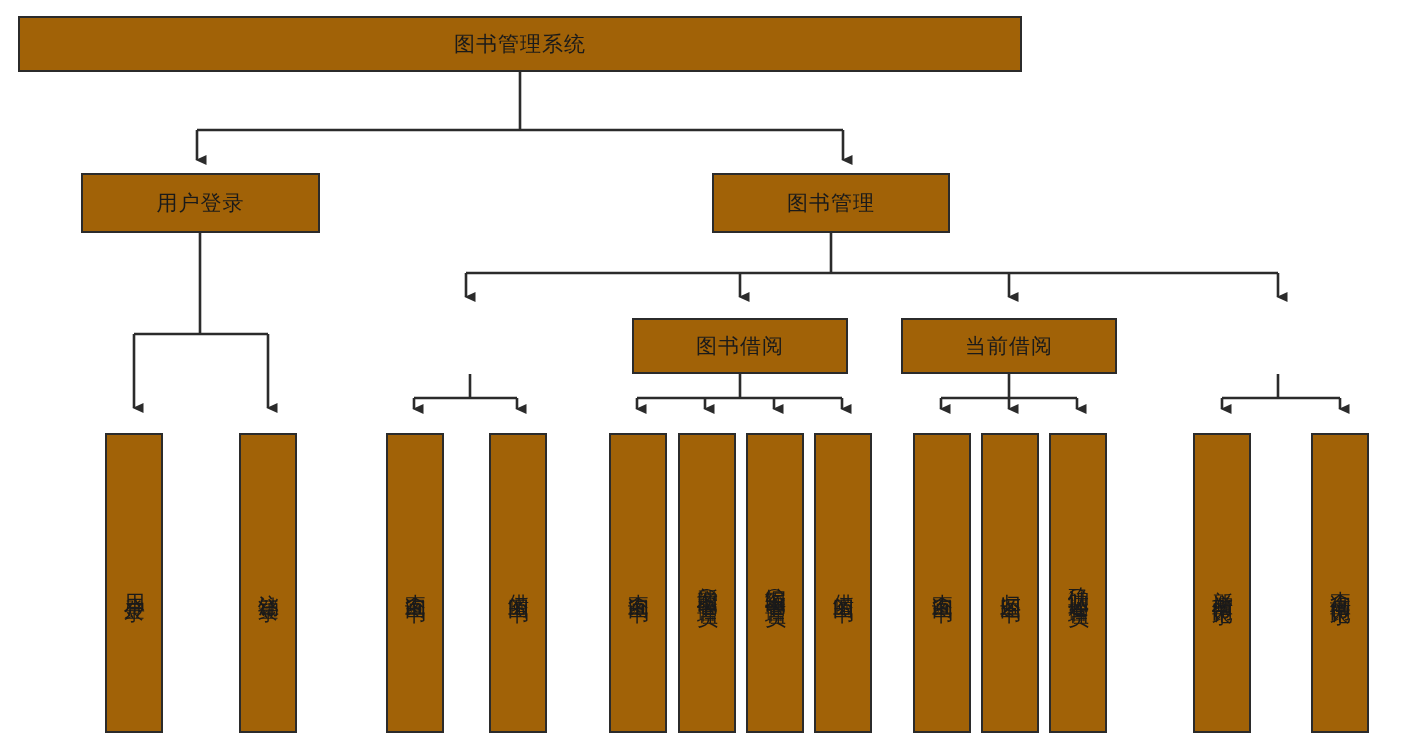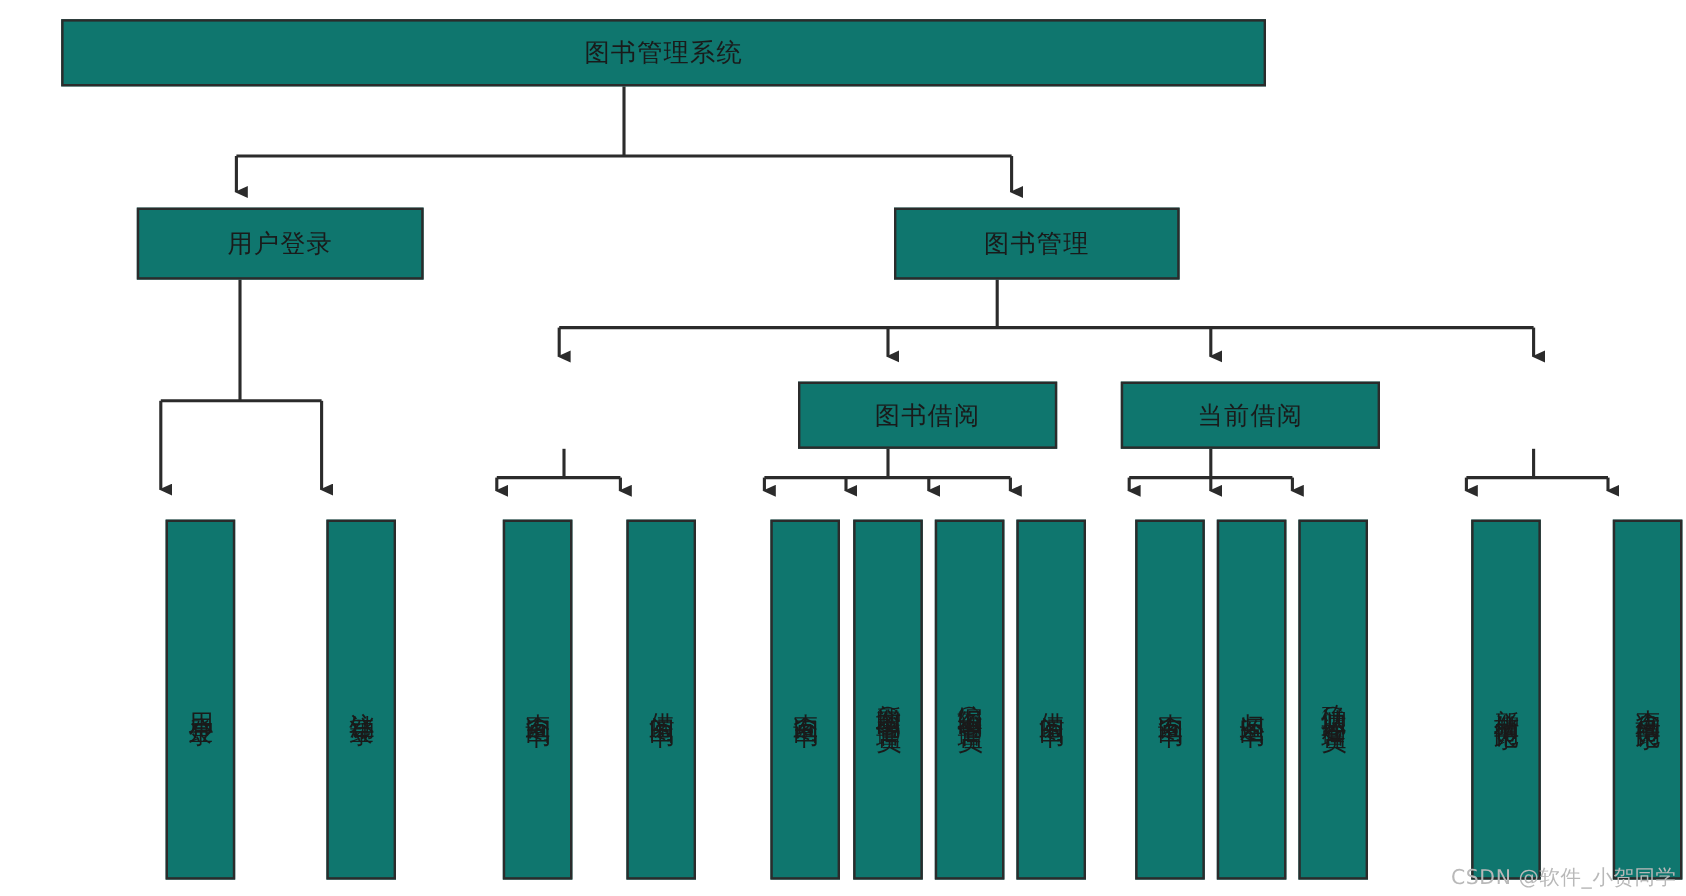--- a/index.html
+++ b/index.html
@@ -1,27 +1,26 @@
 <!DOCTYPE html>
 <html><head>
 <meta charset="utf-8">
 <style>
   html,body{margin:0;padding:0;background:#ffffff;}
   body{font-family:"DejaVu Sans","Liberation Sans",sans-serif;}
   #canvas{position:relative;width:1405px;height:747px;background:#ffffff;overflow:hidden;}
   .node{
     position:absolute;
     box-sizing:border-box;
-    background:#0f766e;
+    background:#a16207;
     border:2px solid #2b2b2b;
     display:flex;
     align-items:center;
     justify-content:center;
     color:#1a1a1a;
-    margin-left:33px;
   }
   .node .lbl{
     display:block;
     text-align:center;
     line-height:1.18;
     white-space:pre;
   }
   .node.horiz .lbl{
     font-size:21px;
     letter-spacing:1px;
@@ -160,14 +159,13 @@
     <span class="lbl">确认归还（管理员）</span>
   </div>
 
   <div class="node vert" style="left:1193px;top:433px;width:58px;height:300px;">
     <span class="lbl">新增借阅记录</span>
   </div>
   <div class="node vert" style="left:1311px;top:433px;width:58px;height:300px;">
     <span class="lbl">查询借阅记录</span>
   </div>
 
-  <div class="wm">CSDN @软件_小贺同学</div>
 </div>
 
 </body></html>

